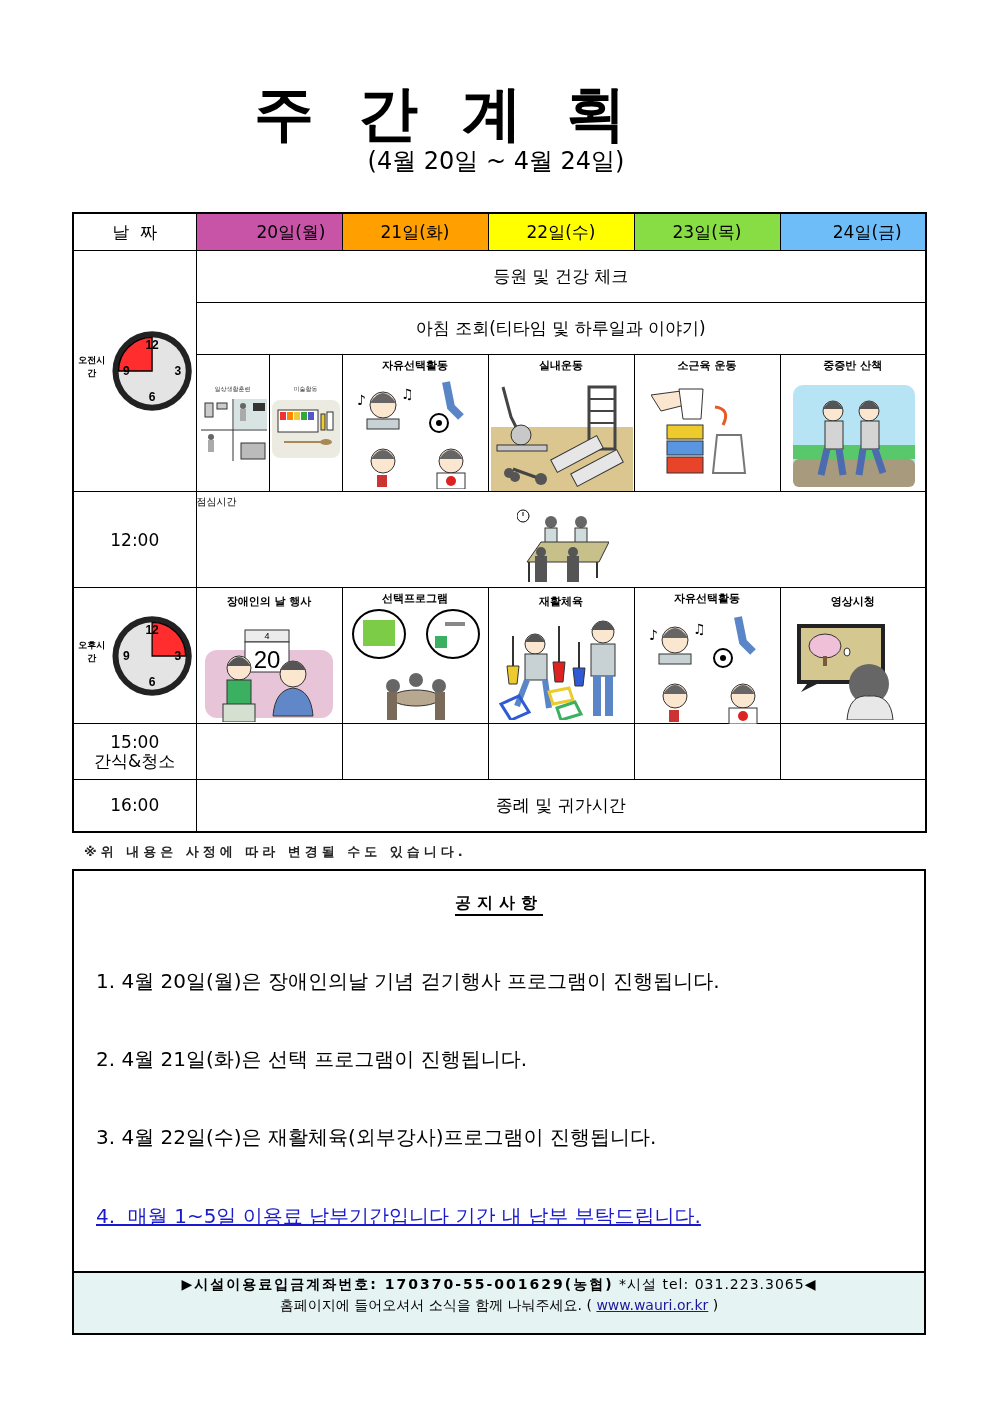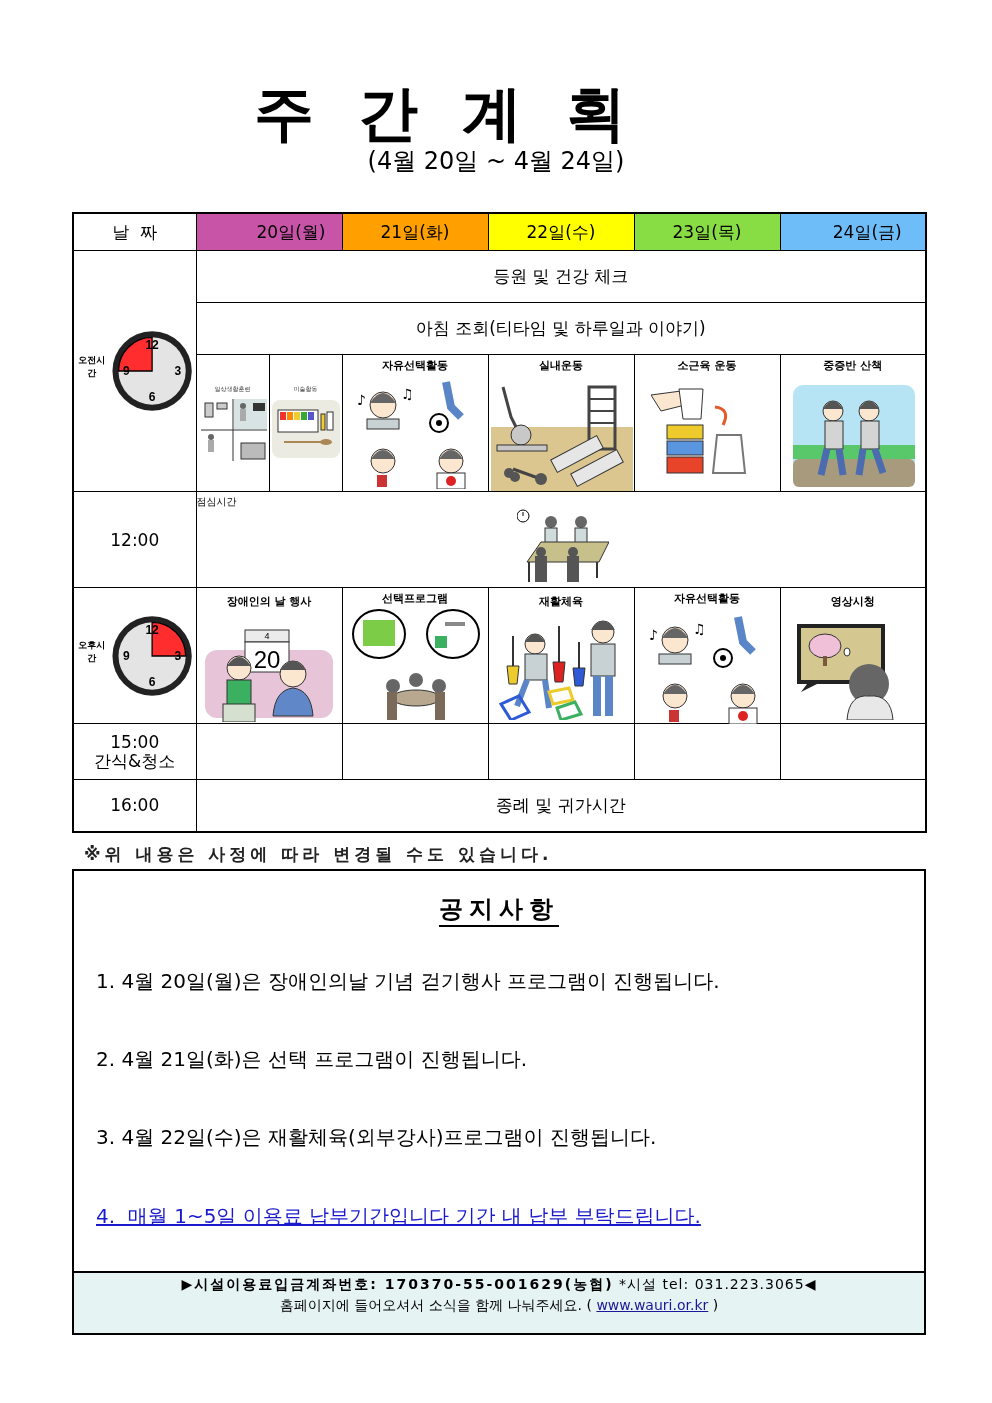--- a/index.html
+++ b/index.html
@@ -6,23 +6,23 @@
   body { width:992px; height:1403px; position:relative; font-family:"DejaVu Sans", sans-serif; color:#000; overflow:hidden; }
   .title { position:absolute; left:0; width:880px; top:78px; text-align:center; font-size:60px; font-weight:bold; letter-spacing:44px; line-height:70px; padding-left:44px; box-sizing:border-box; }
   .subtitle { position:absolute; left:0; width:992px; top:143px; text-align:center; font-size:24px; line-height:36px; }
   table.sched { position:absolute; left:72px; top:212px; width:854px; border-collapse:collapse; table-layout:fixed; border:2px solid #000; }
   table.sched td { border:1px solid #000; text-align:center; vertical-align:middle; padding:0; font-size:17px; position:relative; }
   .hdr td { height:36px; font-size:18px; }
   .mid-label { font-size:11px; font-weight:bold; position:absolute; top:3px; left:0; right:0; text-align:center; }
   .tiny-label { font-size:6px; position:absolute; top:30px; left:0; right:0; text-align:center; color:#333; }
   .clock-wrap { display:flex; flex-direction:row; align-items:center; }
   .clock-label { font-size:9px; font-weight:bold; margin-bottom:8px; }
-  .note { position:absolute; left:84px; top:843px; font-size:17px; font-weight:bold; letter-spacing:4px; color:#222; }
+  .note { position:absolute; left:84px; top:843px; font-size:13px; font-weight:bold; letter-spacing:4px; color:#222; }
   .notice { position:absolute; left:72px; top:869px; width:854px; height:466px; border:2px solid #000; box-sizing:border-box; }
-  .notice-title { position:absolute; left:0; right:0; top:22px; text-align:center; font-size:24px; font-weight:bold; letter-spacing:6px; }
+  .notice-title { position:absolute; left:0; right:0; top:22px; text-align:center; font-size:16px; font-weight:bold; letter-spacing:6px; }
   .notice-title span { border-bottom:2px solid #000; padding-bottom:2px; }
   .notice-item { position:absolute; left:22px; font-size:20px; }
   .notice-item.blue { color:#1a1acc; text-decoration:underline; }
   .footer { position:absolute; left:0; right:0; top:400px; bottom:0; background:#e6f3f3; border-top:2px solid #000; text-align:center; font-size:14px; line-height:21px; padding-top:1px; }
   .footer .b { font-weight:bold; letter-spacing:2px; }
   .footer a { color:#1a1a99; text-decoration:underline; }
   svg { display:block; }
 </style>
 </head>
 <body>

